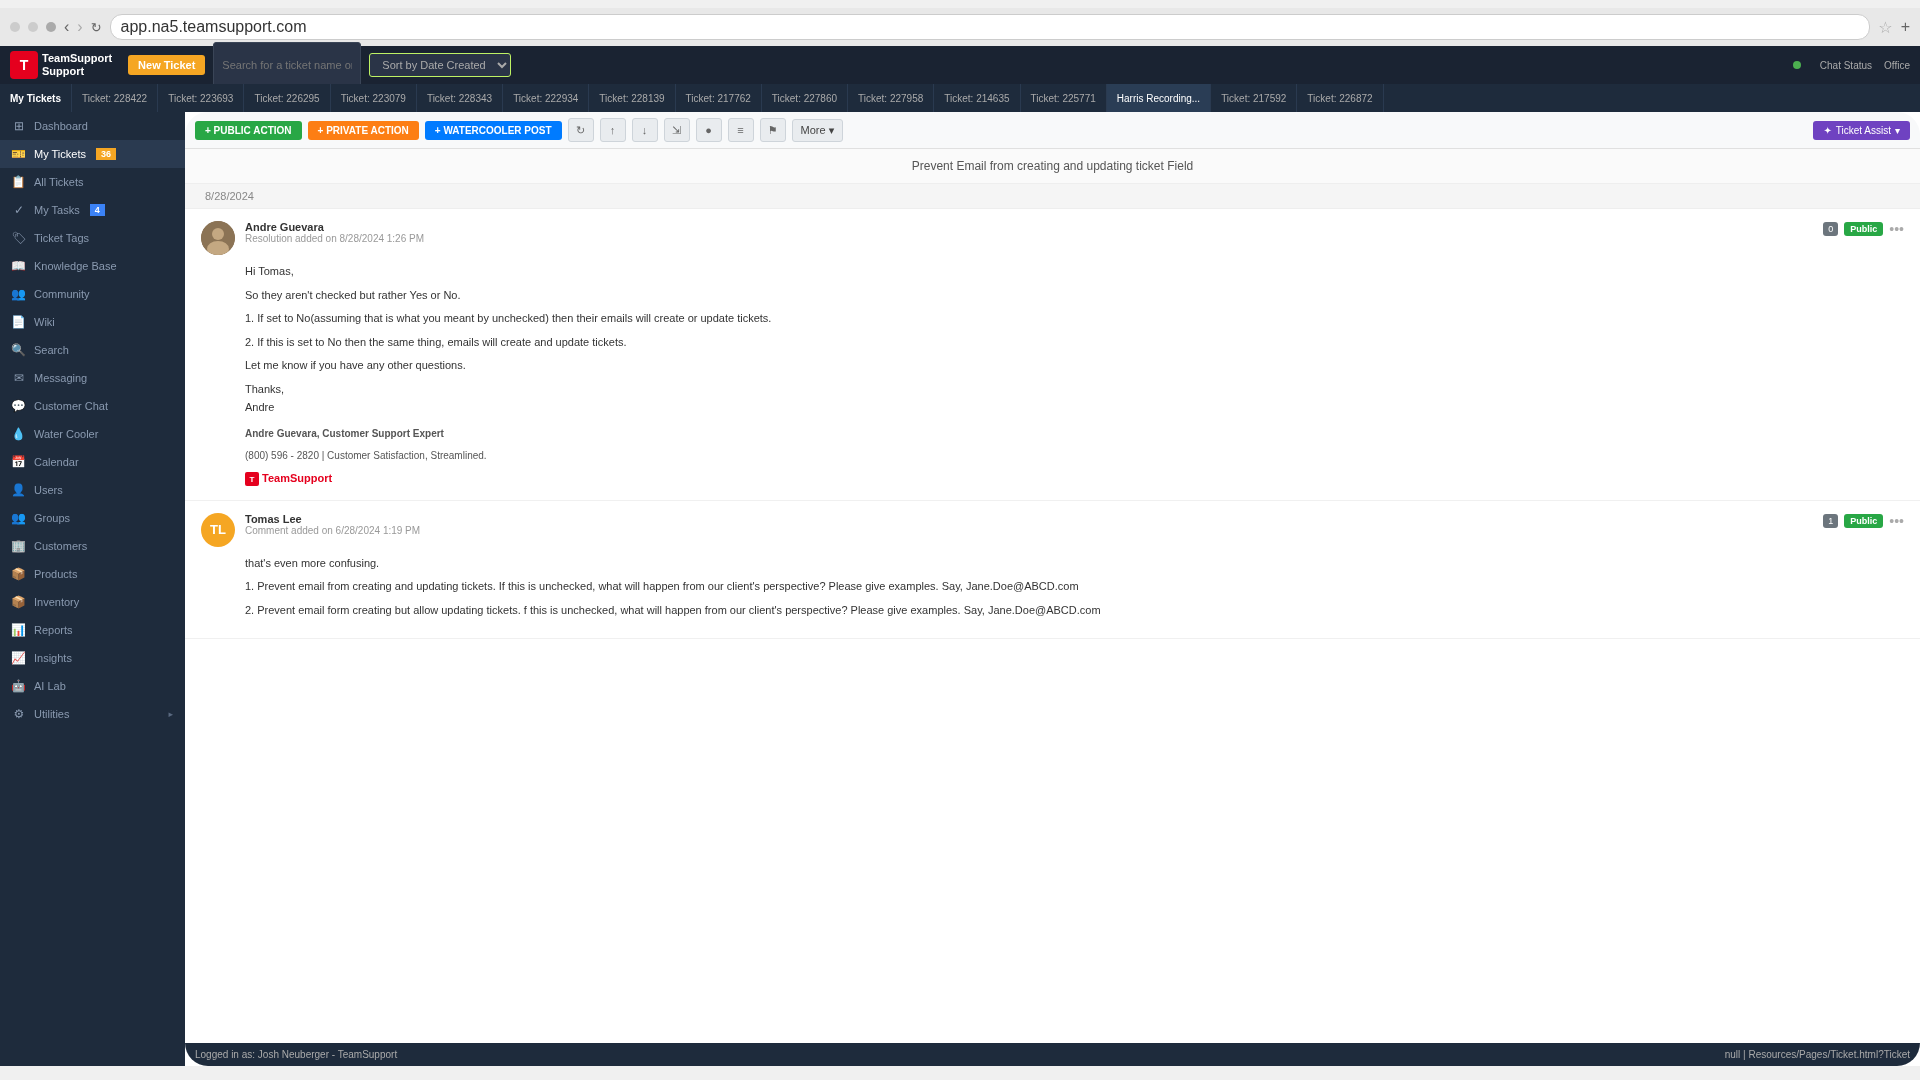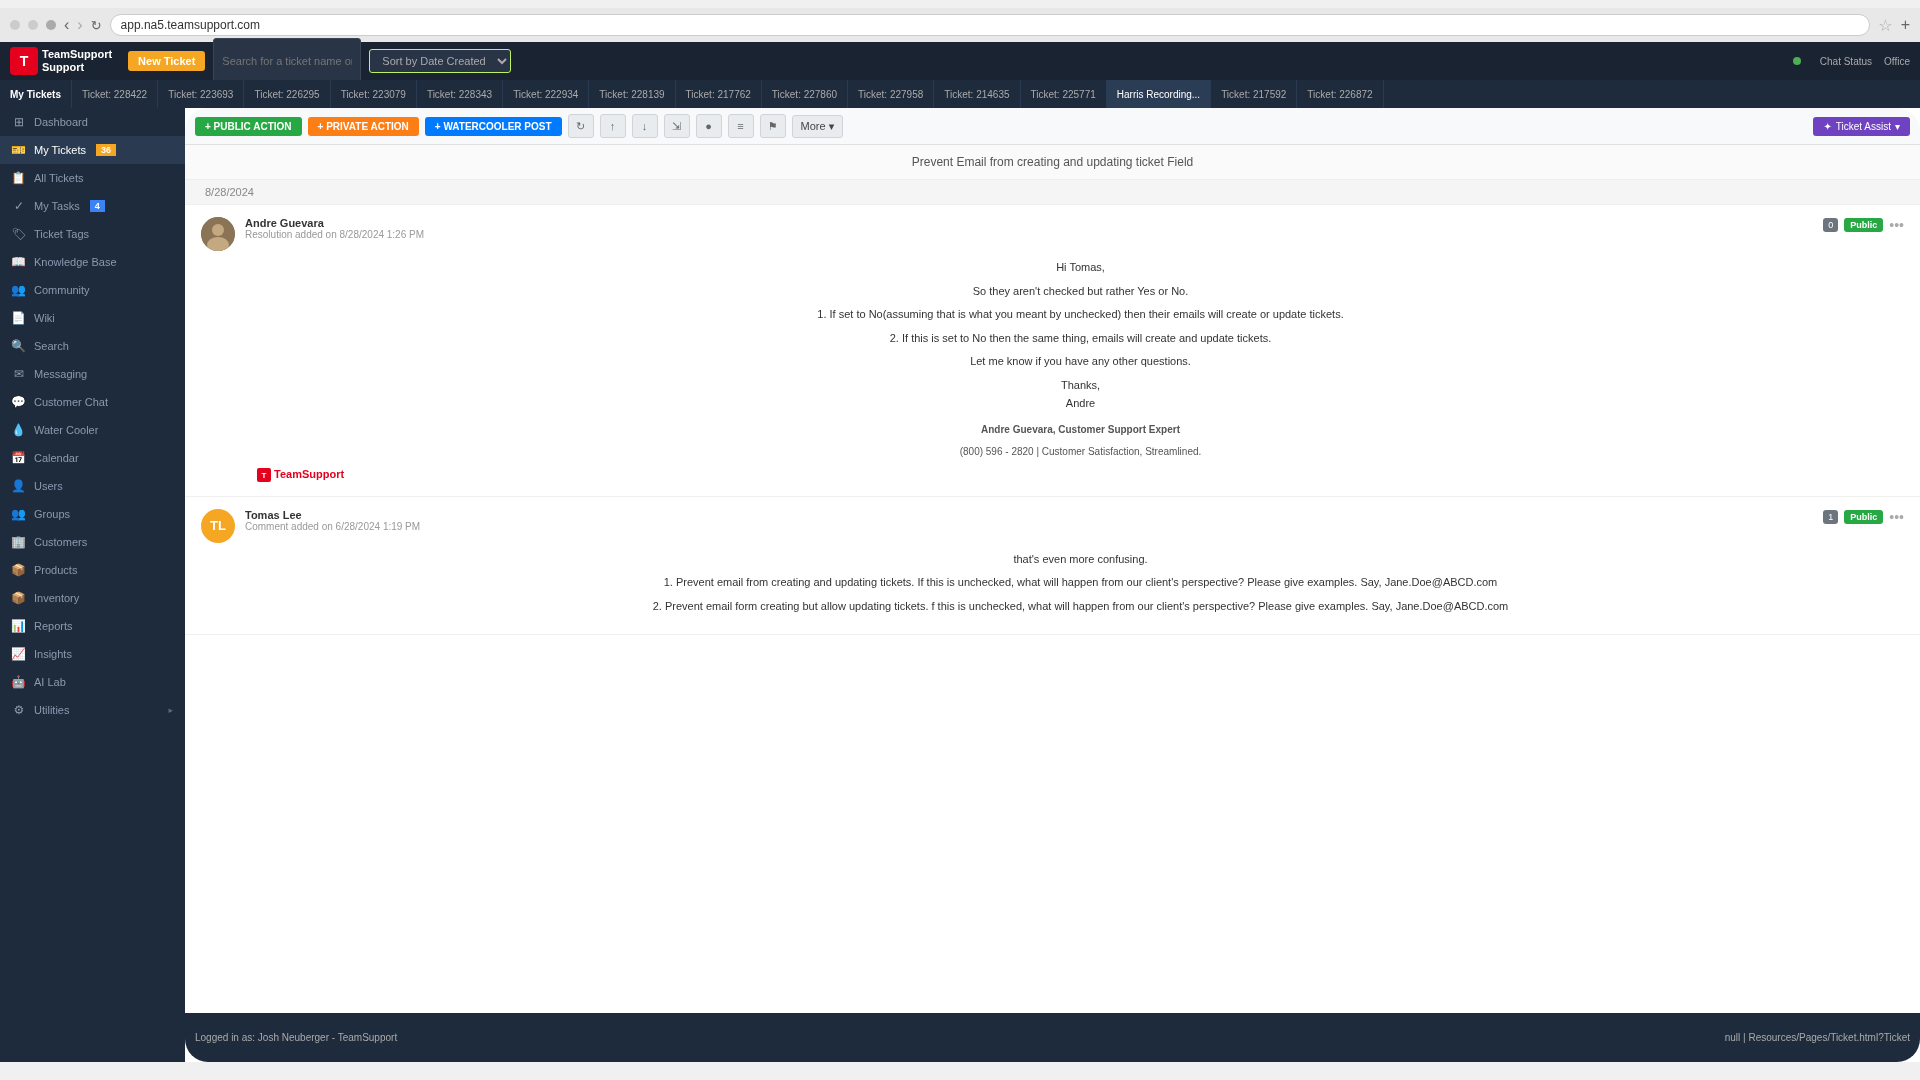--- a/index.html
+++ b/index.html
@@ -3,21 +3,21 @@
   <meta charset="utf-8">
   <style>
     * { margin: 0; padding: 0; box-sizing: border-box; }
     body { font-family: -apple-system, BlinkMacSystemFont, 'Segoe UI', sans-serif; font-size: 12px; background: #f0f0f0; overflow: hidden; }
 
     
     .browser-outer { background: #f0f0f0; padding: 8px 0 0 0; }
     .browser-titlebar { background: #e8e8e8; display: flex; align-items: center; padding: 6px 10px; gap: 8px; }
     .browser-dot { width: 10px; height: 10px; border-radius: 50%; background: #ccc; }
     .browser-dot.active { background: #aaa; }
-    .browser-url { flex: 1; background: white; border: 1px solid #ccc; border-radius: 12px; padding: 3px 10px; font-size: 12px; color: #333; }
+    .browser-url { flex: 1; background: white; border: 1px solid #ccc; border-radius: 12px; padding: 3px 10px; font-size: 16px; color: #333; }
 
     
     .app { display: flex; flex-direction: column; height: calc(1080px - 60px); background: white; }
 
     
     .top-nav { background: #1a2332; display: flex; align-items: center; padding: 0 10px; height: 38px; gap: 8px; flex-shrink: 0; }
     .logo { display: flex; align-items: center; gap: 4px; margin-right: 8px; }
     .logo-icon { width: 28px; height: 28px; }
     .logo-text { color: white; font-size: 11px; font-weight: 600; line-height: 1.2; }
     .new-ticket-btn { background: #f5a623; color: white; border: none; border-radius: 3px; padding: 4px 10px; font-size: 11px; font-weight: 600; cursor: pointer; white-space: nowrap; }
@@ -72,28 +72,28 @@
     .message-header { display: flex; align-items: flex-start; gap: 10px; margin-bottom: 8px; }
     .avatar { width: 34px; height: 34px; border-radius: 50%; display: flex; align-items: center; justify-content: center; font-size: 13px; font-weight: 700; color: white; flex-shrink: 0; }
     .avatar-img { background: #8B7355; overflow: hidden; }
     .avatar-tl { background: #f5a623; }
     .message-meta { flex: 1; }
     .message-author { font-weight: 700; color: #333; font-size: 11px; }
     .message-time { color: #999; font-size: 10px; }
     .message-badge-area { display: flex; align-items: center; gap: 6px; position: absolute; right: 16px; top: 12px; }
     .public-badge { background: #28a745; color: white; font-size: 9px; padding: 2px 6px; border-radius: 3px; font-weight: 700; text-align: right; }
     .count-badge { background: #6c757d; color: white; font-size: 9px; padding: 2px 5px; border-radius: 3px; }
-    .message-body { font-size: 11px; color: #333; line-height: 1.6; margin-left: 56px; text-align: center; }
+    .message-body { font-size: 11px; color: #333; line-height: 1.6; margin-left: 44px; }
     .message-body p { margin-bottom: 6px; }
     .message-signature { margin-top: 10px; font-size: 10px; color: #555; }
     .team-support-logo { color: #e5001e; font-weight: 700; font-size: 11px; display: flex; align-items: center; gap: 3px; }
     .dots-menu { color: #aaa; font-size: 14px; cursor: pointer; }
 
     
-    .status-bar { background: #1e2b3c; color: #aaa; font-size: 10px; padding: 19px 10px; display: flex; justify-content: space-between; flex-shrink: 0; }
+    .status-bar { background: #1e2b3c; color: #aaa; font-size: 10px; padding: 6px 10px; display: flex; justify-content: space-between; flex-shrink: 0; }
   </style>
 </head>
 <body>
 
 <div class="browser-outer">
   <div class="browser-titlebar">
     <div class="browser-dot"></div>
     <div class="browser-dot"></div>
     <div class="browser-dot active"></div>
     <span style="font-size:16px; color:#666; cursor:pointer;">‹</span>

